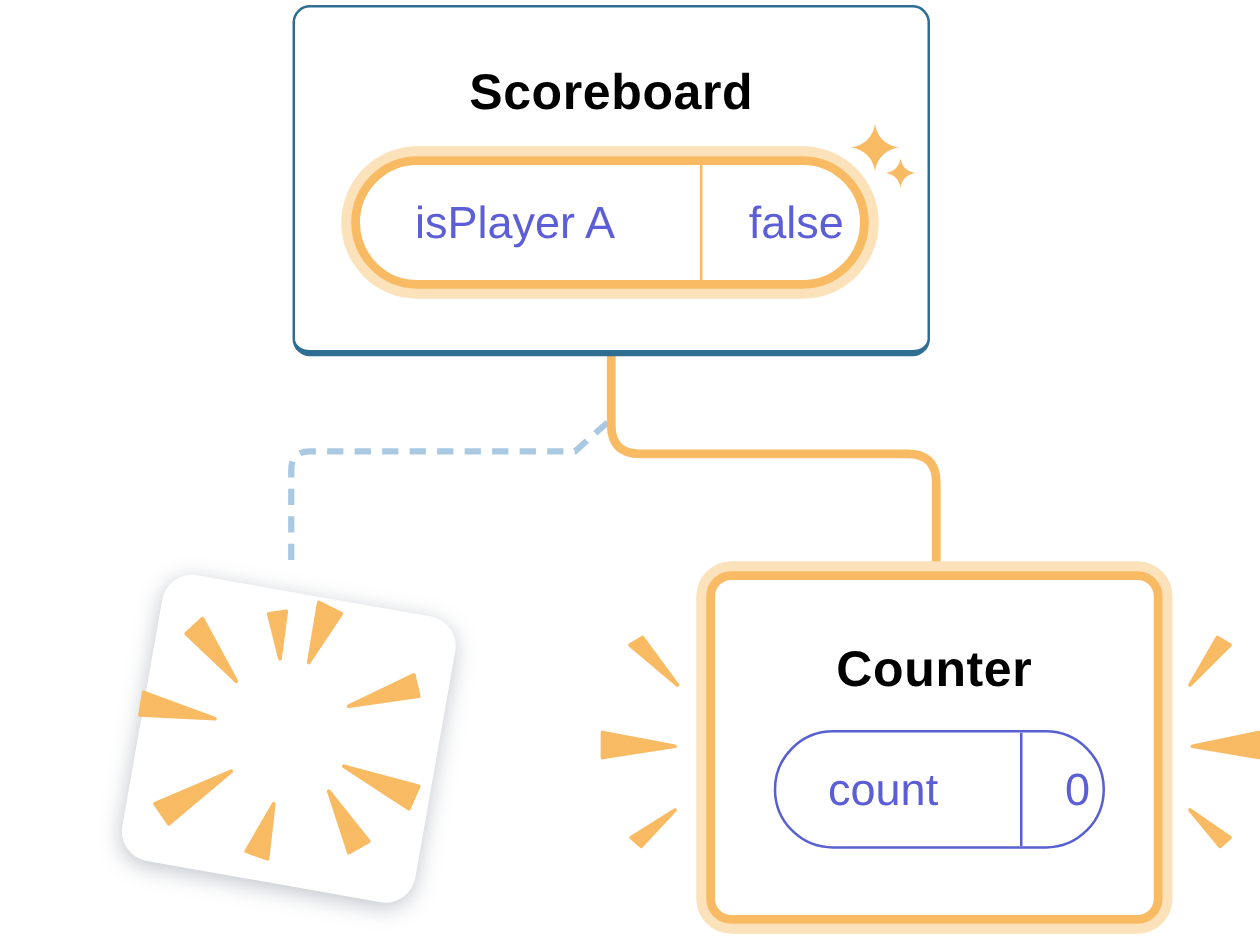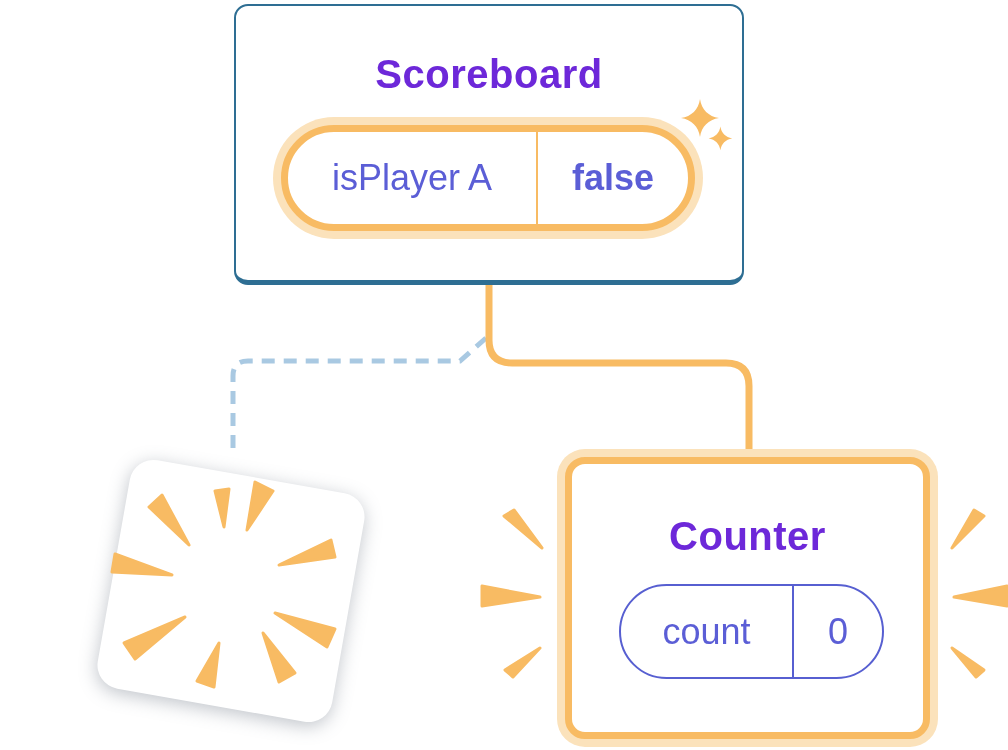--- a/index.html
+++ b/index.html
@@ -24,48 +24,49 @@
     border: 2px solid #2E6E93;
     border-bottom-width: 5px;
     border-radius: 14px;
   }
   .card-title {
     position: absolute;
     left: 0; right: 0;
     text-align: center;
     font-size: 40px;
     font-weight: 600;
-    color: #6d28d9;
+    color: #000000;
     letter-spacing: 0.5px;
   }
   .card-scoreboard .card-title { top: 46px; }
 
   .pill {
     position: absolute;
     display: flex;
     align-items: stretch;
     background: #ffffff;
     border-radius: 70px;
     overflow: hidden;
+    gap: 24px;
   }
   .pill-orange {
     left: 45px; top: 119px;
     width: 414px; height: 106px;
     border: 7px solid #F8BB63;
     box-shadow: 0 0 0 8px #FBE2BB;
   }
   .pill-cell {
     display: flex;
     align-items: center;
     justify-content: center;
     color: #5B5ED6;
     font-size: 36px;
   }
   .pill-orange .pill-key   { width: 248px; }
-  .pill-orange .pill-value { flex: 1; font-weight: 700; }
+  .pill-orange .pill-value { flex: 1; font-weight: 400; }
   .pill-divider-orange { width: 2px; background: #F8BB63; }
   .pill-divider-purple { width: 2px; background: #575FD1; }
 
   
   .card-counter {
     position: absolute;
     left: 565px; top: 457px;
     width: 365px; height: 282px;
     background: #ffffff;
     border: 7px solid #F8BB63;

